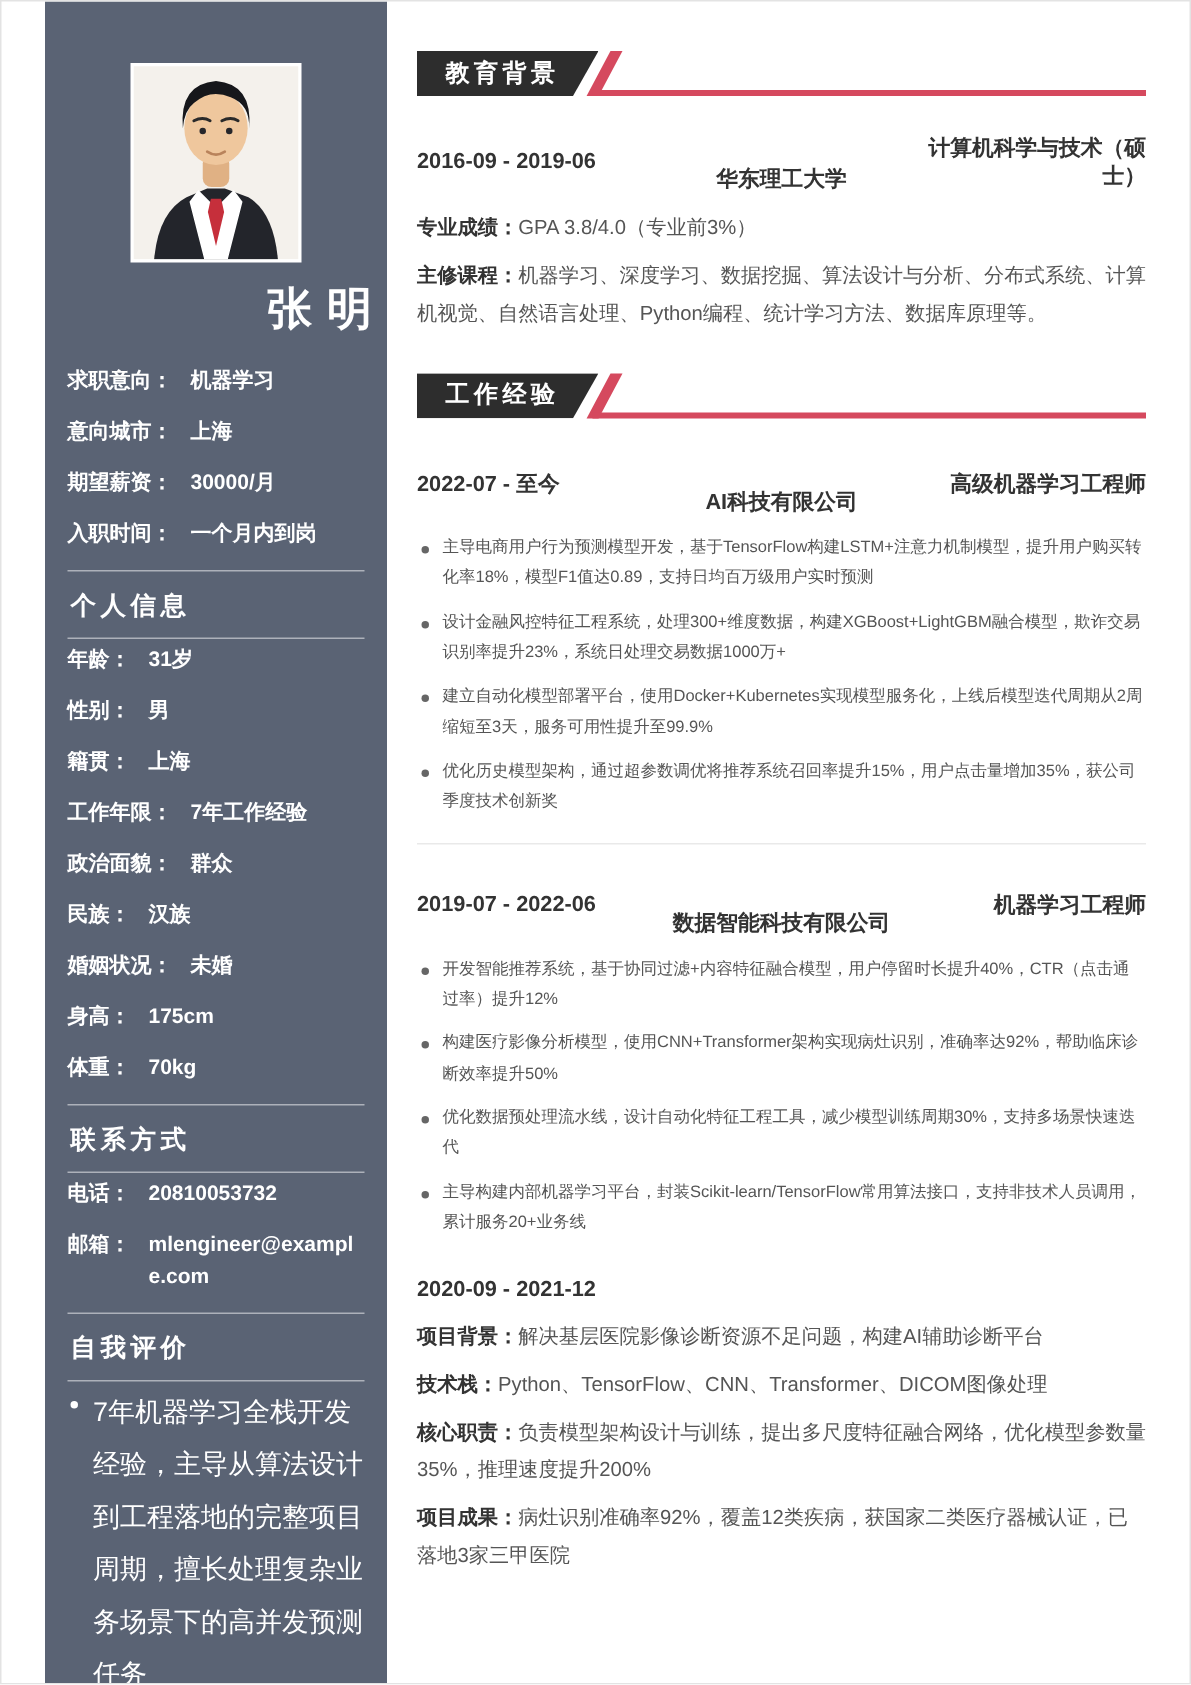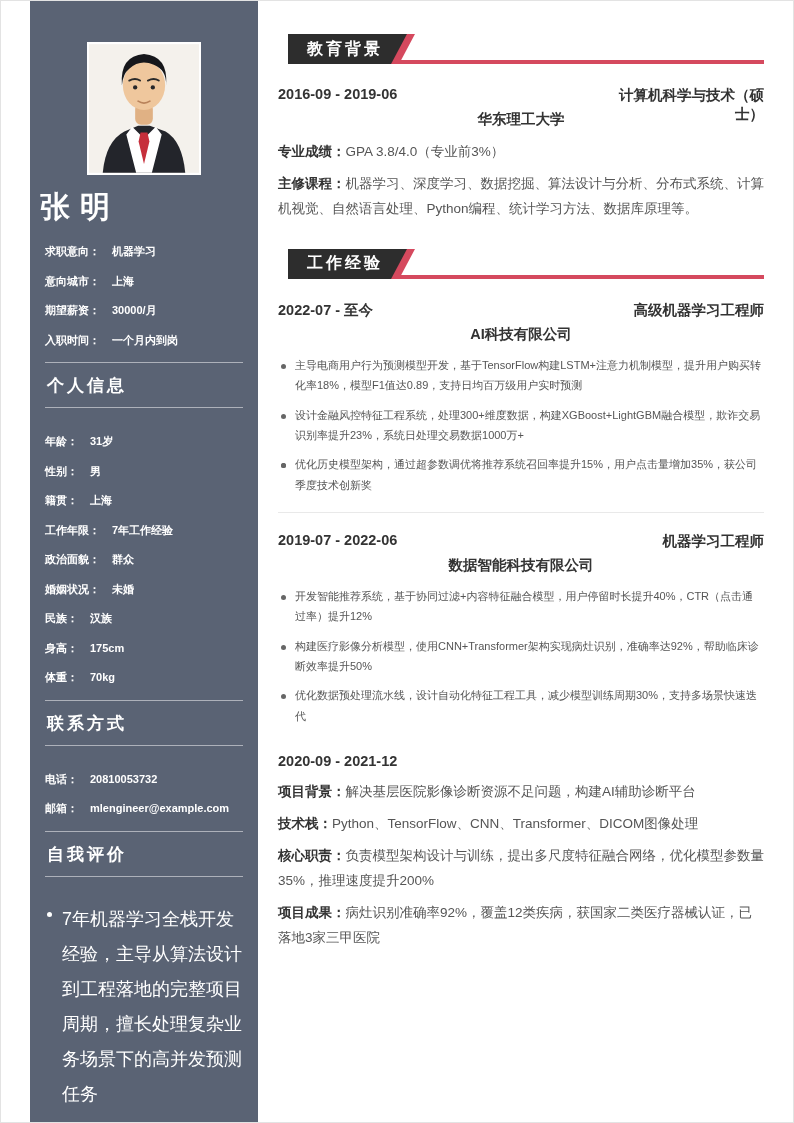--- a/index.html
+++ b/index.html
@@ -10,44 +10,44 @@
     --bold-text:#333;
   }
   *{box-sizing:border-box;}
   body{margin:0;background:#fff;font-family:"Liberation Sans","DejaVu Sans",sans-serif;}
   .page{width:794px;height:1123px;border:1px solid #e3e3e3;background:#fff;display:flex;
         padding:0 29px;overflow:hidden;}
   
   .sidebar{flex:0 0 228px;width:228px;background:var(--sidebar);color:#fff;overflow:hidden;}
   .photo-wrap{width:114px;height:133px;margin:41px auto 0;background:#fff;padding:2px;}
   .photo-wrap svg{display:block;width:100%;height:100%;}
-  .name{margin-top:14px;text-align:left;font-size:30px;font-weight:700;
+  .name{margin-top:14px;text-align:right;font-size:30px;font-weight:700;
         letter-spacing:10px;text-indent:10px;line-height:1.2;}
   .intent{margin:18px 15px 0;}
-  .srow{display:flex;font-size:11px;font-weight:700;margin-bottom:13px;line-height:1.5;}
+  .srow{display:flex;font-size:14px;font-weight:700;margin-bottom:13px;line-height:1.5;}
   .srow .lab{white-space:nowrap;}
   .srow .val{margin-left:12px;word-break:break-all;}
   .side-sec{margin:14px 15px 0;border-top:1px solid rgba(255,255,255,.5);}
   .side-title{font-size:17px;font-weight:700;letter-spacing:3px;padding:11px 2px 10px;
-              border-bottom:1px solid rgba(255,255,255,.5);margin-bottom:25px;}
+              border-bottom:1px solid rgba(255,255,255,.5);margin-bottom:3px;}
   .sb-item{position:relative;padding-left:17px;font-size:18px;font-weight:400;
            line-height:1.95;margin-bottom:12px;}
   .sb-item .dot{position:absolute;left:2px;top:10px;width:5px;height:5px;border-radius:50%;background:#fff;}
   
   .main{flex:1;padding:33px 0 0 20px;}
   .sec-head{position:relative;height:30px;margin-bottom:22px;}
-  .badge{position:absolute;left:10px;top:0;height:30px;width:121px;background:var(--badge);
+  .badge{position:absolute;left:0;top:0;height:30px;width:121px;background:var(--badge);
          color:#fff;font-size:16px;font-weight:700;letter-spacing:3px;
          display:flex;align-items:center;padding-left:19px;
          clip-path:polygon(0 0,100% 0,calc(100% - 17px) 100%,0 100%);}
   .slash{position:absolute;left:129px;top:0;width:8px;height:30px;background:var(--accent);
          transform:skewX(-28deg);transform-origin:top left;}
   .underline{position:absolute;left:117px;right:0;bottom:0;height:4px;background:var(--accent);}
   .section{margin-bottom:27px;}
-  .job-row{display:flex;align-items:flex-start;font-size:14.5px;font-weight:700;
+  .job-row{display:flex;align-items:center;font-size:14.5px;font-weight:700;
            color:var(--bold-text);margin-bottom:11px;}
   .job-row .c1{flex:1.1;text-align:left;}
   .job-row .c2{flex:1.3;text-align:center;margin-top:24px;}
   .job-row .c3{flex:1.1;text-align:right;}
   .label-row{font-size:13.5px;color:var(--body-text);line-height:1.85;margin-bottom:7px;}
   .label-row b, .jb b{color:var(--bold-text);font-weight:700;}
   .jb{position:relative;padding-left:17px;font-size:11px;color:var(--body-text);
       line-height:1.85;margin-bottom:9px;}
   .jb .dot{position:absolute;left:3px;top:9px;width:5px;height:5px;border-radius:50%;background:#666;}
   .job-divider{border:none;border-top:1px solid #e9e9e9;margin:17px 0 19px;}
@@ -112,26 +112,26 @@
       </div>
       <div class="srow">
         <span class="lab">工作年限：</span>
         <span class="val">7年工作经验</span>
       </div>
       <div class="srow">
         <span class="lab">政治面貌：</span>
         <span class="val">群众</span>
       </div>
       <div class="srow">
+        <span class="lab">民族：</span>
+        <span class="val">汉族</span>
+      </div>
+      <div class="srow">
         <span class="lab">婚姻状况：</span>
         <span class="val">未婚</span>
-      </div>
-      <div class="srow">
-        <span class="lab">民族：</span>
-        <span class="val">汉族</span>
       </div>
       <div class="srow">
         <span class="lab">身高：</span>
         <span class="val">175cm</span>
       </div>
       <div class="srow">
         <span class="lab">体重：</span>
         <span class="val">70kg</span>
       </div>
     </div>
@@ -199,20 +199,21 @@
         <div class="jb">
           <span class="dot"></span>
           <span>主导电商用户行为预测模型开发，基于TensorFlow构建LSTM+注意力机制模型，提升用户购买转化率18%，模型F1值达0.89，支持日均百万级用户实时预测</span>
         </div>
         <div class="jb">
           <span class="dot"></span>
           <span>设计金融风控特征工程系统，处理300+维度数据，构建XGBoost+LightGBM融合模型，欺诈交易识别率提升23%，系统日处理交易数据1000万+</span>
         </div>
         <div class="jb">
           <span class="dot"></span>
+          <span>建立自动化模型部署平台，使用Docker+Kubernetes实现模型服务化，上线后模型迭代周期从2周缩短至3天，服务可用性提升至99.9%</span>
         </div>
         <div class="jb">
           <span class="dot"></span>
           <span>优化历史模型架构，通过超参数调优将推荐系统召回率提升15%，用户点击量增加35%，获公司季度技术创新奖</span>
         </div>
       </div>
 
       <hr class="job-divider">
 
       <div>
@@ -226,20 +227,24 @@
           <span>开发智能推荐系统，基于协同过滤+内容特征融合模型，用户停留时长提升40%，CTR（点击通过率）提升12%</span>
         </div>
         <div class="jb">
           <span class="dot"></span>
           <span>构建医疗影像分析模型，使用CNN+Transformer架构实现病灶识别，准确率达92%，帮助临床诊断效率提升50%</span>
         </div>
         <div class="jb">
           <span class="dot"></span>
           <span>优化数据预处理流水线，设计自动化特征工程工具，减少模型训练周期30%，支持多场景快速迭代</span>
         </div>
+        <div class="jb">
+          <span class="dot"></span>
+          <span>主导构建内部机器学习平台，封装Scikit-learn/TensorFlow常用算法接口，支持非技术人员调用，累计服务20+业务线</span>
+        </div>
       </div>
     </section>
 
     <section class="section">
       <div class="job-row">
         <span class="c1">2020-09 - 2021-12</span>
       </div>
       <div class="label-row">
         <b>项目背景：</b><span>解决基层医院影像诊断资源不足问题，构建AI辅助诊断平台</span>
       </div>

